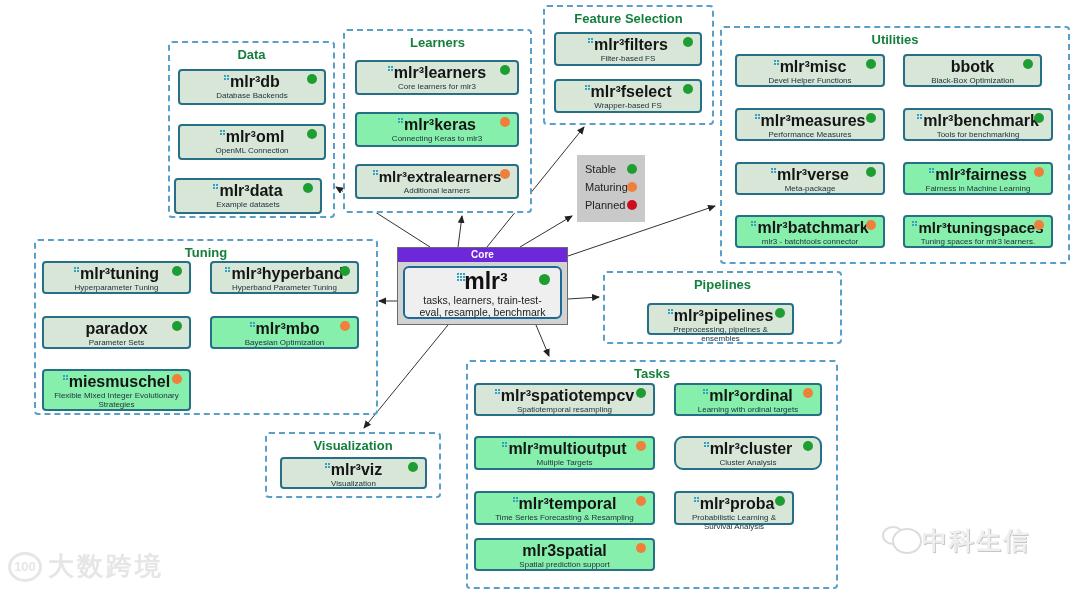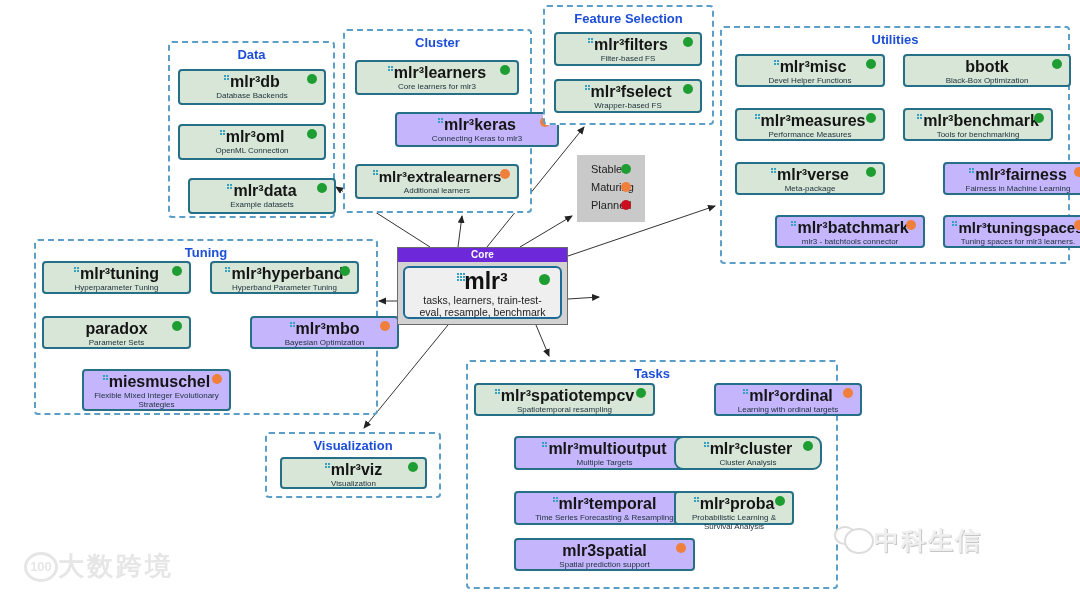--- a/index.html
+++ b/index.html
@@ -2,63 +2,63 @@
 <html><head>
 <meta charset="utf-8">
 <style>
   html,body{margin:0;padding:0;background:#fff;}
   #canvas{position:relative;width:1080px;height:592px;background:#ffffff;overflow:hidden;
           font-family:"Liberation Sans", sans-serif;}
   svg.arrows{position:absolute;left:0;top:0;width:1080px;height:592px;pointer-events:none;}
 
   .group{position:absolute;border:2px dashed #5b9fc9;border-radius:4px;background:#ffffff;}
   .group-title{position:absolute;top:4px;left:0;width:100%;text-align:center;
-               font-size:13px;font-weight:bold;color:#1d4ed8;}
+               font-size:13px;font-weight:bold;color:#15803d;}
 
   .pkg{position:absolute;border:2px solid #256f87;border-radius:4px;box-sizing:border-box;
        text-align:center;padding-top:2px;}
   .bg-green{background:#d7e6d7;}
-  .bg-orange{background:#c4b5fd;margin-left:40px;}
+  .bg-orange{background:#86efac;}
   .pkg-name{position:relative;font-size:16px;font-weight:600;color:#151515;line-height:17px;
             white-space:nowrap;}
   .pkg-name.long{font-size:15px;}
   .pkg-sub{font-size:8px;color:#22333d;line-height:9px;margin-top:1px;padding:0 6px;}
   .mark{display:inline-block;width:2px;height:2px;background:#35a0bf;
         box-shadow:3px 0 #35a0bf,0 3px #35a0bf,3px 3px #35a0bf;
         vertical-align:10px;margin-right:4px;}
   .dot{position:absolute;right:-9px;top:2px;width:10px;height:10px;border-radius:50%;}
   .pkg .dot{right:7px;top:1px;}
   .dot-g{background:#1e9e32;}
   .dot-o{background:#f07f3c;}
   .dot-r{background:#cc0f1e;}
 
   
   .legend{position:absolute;left:577px;top:155px;width:68px;height:67px;background:#c9c9c9;
-          padding:6px 14px;box-sizing:border-box;}
+          padding:6px 8px;box-sizing:border-box;}
   .legend-row{position:relative;height:18px;font-size:11px;color:#222;line-height:16px;}
   .legend-row .dot{position:absolute;right:0;top:3px;width:10px;height:10px;}
 
   
   .core{position:absolute;left:397px;top:247px;width:171px;height:78px;background:#d2d2d2;
         border:1px solid #6b6b6b;box-sizing:border-box;}
   .core-header{background:#6d28d9;color:#fff;font-size:10px;font-weight:bold;text-align:center;
                height:14px;line-height:14px;}
   .core-inner{position:absolute;left:5px;right:5px;top:18px;bottom:5px;background:#efefef;
               border:2px solid #1d6a96;border-radius:6px;text-align:center;}
   .core-name{position:relative;font-size:23px;font-weight:bold;color:#111;line-height:24px;margin-top:1px;}
   .core-mark{display:inline-block;width:2px;height:2px;background:#35a0bf;
              box-shadow:3px 0 #35a0bf,6px 0 #35a0bf,0 3px #35a0bf,3px 3px #35a0bf,6px 3px #35a0bf,0 6px #35a0bf,3px 6px #35a0bf,6px 6px #35a0bf;
              vertical-align:14px;margin-right:5px;}
   .core-name .dot{right:10px;top:5px;width:11px;height:11px;}
   .core-desc{font-size:10.5px;color:#222;line-height:12px;padding:1px 8px 0 8px;}
 
   
-  .wm-left{position:absolute;left:24px;top:549px;color:#e6e6e6;font-weight:bold;font-size:26px;
-           letter-spacing:3px;display:flex;align-items:center;}
-  .wm-right{position:absolute;left:834px;top:524px;color:#efefef;font-weight:bold;font-size:25px;
+  .wm-left{position:absolute;left:8px;top:549px;color:#e6e6e6;font-weight:bold;font-size:26px;
+           letter-spacing:3px;display:flex;align-items:center;gap:6px;}
+  .wm-right{position:absolute;left:882px;top:524px;color:#efefef;font-weight:bold;font-size:25px;
             letter-spacing:2px;display:flex;align-items:center;
             text-shadow:1px 1px 0 #c6c6c6;}
   .bubble{width:26px;height:22px;border:2px solid #dcdcdc;border-radius:50%;background:#fff;position:relative;}
   .bubble.small{width:18px;height:15px;margin-right:-12px;margin-top:-10px;}
   .wm-logo{width:34px;height:30px;border:3px solid #e6e6e6;border-radius:50%;box-sizing:border-box;
            color:#e6e6e6;font-size:13px;line-height:24px;text-align:center;letter-spacing:0;}
 </style>
 </head>
 <body>
 
@@ -86,28 +86,28 @@
   <div class="group" style="left:168px;top:41px;width:163px;height:173px;">
     <div class="group-title">Data</div>
     <div class="pkg bg-green" style="left:8px;top:26px;width:148px;height:36px;">
       <div class="pkg-name"><span class="mark"></span><span>mlr³db</span><span class="dot dot-g"></span></div>
       <div class="pkg-sub">Database Backends</div>
     </div>
     <div class="pkg bg-green" style="left:8px;top:81px;width:148px;height:36px;">
       <div class="pkg-name"><span class="mark"></span><span>mlr³oml</span><span class="dot dot-g"></span></div>
       <div class="pkg-sub">OpenML Connection</div>
     </div>
-    <div class="pkg bg-green" style="left:18px;top:135px;width:148px;height:36px;">
+    <div class="pkg bg-green" style="left:4px;top:135px;width:148px;height:36px;">
       <div class="pkg-name"><span class="mark"></span><span>mlr³data</span><span class="dot dot-g"></span></div>
       <div class="pkg-sub">Example datasets</div>
     </div>
   </div>
 
   <div class="group" style="left:343px;top:29px;width:185px;height:180px;">
-    <div class="group-title">Cluster</div>
+    <div class="group-title">Learners</div>
     <div class="pkg bg-green" style="left:10px;top:29px;width:164px;height:35px;">
       <div class="pkg-name"><span class="mark"></span><span>mlr³learners</span><span class="dot dot-g"></span></div>
       <div class="pkg-sub">Core learners for mlr3</div>
     </div>
     <div class="pkg bg-orange" style="left:10px;top:81px;width:164px;height:35px;">
       <div class="pkg-name"><span class="mark"></span><span>mlr³keras</span><span class="dot dot-o"></span></div>
       <div class="pkg-sub">Connecting Keras to mlr3</div>
     </div>
     <div class="pkg bg-green" style="left:10px;top:133px;width:164px;height:35px;">
       <div class="pkg-name long"><span class="mark"></span><span>mlr³extralearners</span><span class="dot dot-o"></span></div>
@@ -126,21 +126,21 @@
       <div class="pkg-sub">Wrapper-based FS</div>
     </div>
   </div>
 
   <div class="group" style="left:720px;top:26px;width:346px;height:234px;">
     <div class="group-title">Utilities</div>
     <div class="pkg bg-green" style="left:13px;top:26px;width:150px;height:33px;">
       <div class="pkg-name"><span class="mark"></span><span>mlr³misc</span><span class="dot dot-g"></span></div>
       <div class="pkg-sub">Devel Helper Functions</div>
     </div>
-    <div class="pkg bg-green" style="left:181px;top:26px;width:168px;height:33px;">
+    <div class="pkg bg-green" style="left:181px;top:26px;width:139px;height:33px;">
       <div class="pkg-name"><span>bbotk</span><span class="dot dot-g"></span></div>
       <div class="pkg-sub">Black-Box Optimization</div>
     </div>
     <div class="pkg bg-green" style="left:13px;top:80px;width:150px;height:33px;">
       <div class="pkg-name"><span class="mark"></span><span>mlr³measures</span><span class="dot dot-g"></span></div>
       <div class="pkg-sub">Performance Measures</div>
     </div>
     <div class="pkg bg-green" style="left:181px;top:80px;width:150px;height:33px;">
       <div class="pkg-name"><span class="mark"></span><span>mlr³benchmark</span><span class="dot dot-g"></span></div>
       <div class="pkg-sub">Tools for benchmarking</div>
@@ -180,20 +180,27 @@
     <div class="pkg bg-orange" style="left:174px;top:75px;width:149px;height:33px;">
       <div class="pkg-name"><span class="mark"></span><span>mlr³mbo</span><span class="dot dot-o"></span></div>
       <div class="pkg-sub">Bayesian Optimization</div>
     </div>
     <div class="pkg bg-orange" style="left:6px;top:128px;width:149px;height:42px;">
       <div class="pkg-name"><span class="mark"></span><span>miesmuschel</span><span class="dot dot-o"></span></div>
       <div class="pkg-sub">Flexible Mixed Integer Evolutionary Strategies</div>
     </div>
   </div>
 
+  <div class="group" style="left:603px;top:271px;width:235px;height:69px;">
+    <div class="group-title">Pipelines</div>
+    <div class="pkg bg-green" style="left:42px;top:30px;width:147px;height:32px;">
+      <div class="pkg-name"><span class="mark"></span><span>mlr³pipelines</span><span class="dot dot-g"></span></div>
+      <div class="pkg-sub">Preprocessing, pipelines &amp; ensembles</div>
+    </div>
+  </div>
 
   <div class="group" style="left:265px;top:432px;width:172px;height:62px;">
     <div class="group-title">Visualization</div>
     <div class="pkg bg-green" style="left:13px;top:23px;width:147px;height:32px;">
       <div class="pkg-name"><span class="mark"></span><span>mlr³viz</span><span class="dot dot-g"></span></div>
       <div class="pkg-sub">Visualization</div>
     </div>
   </div>
 
   <div class="group" style="left:466px;top:360px;width:368px;height:225px;">

